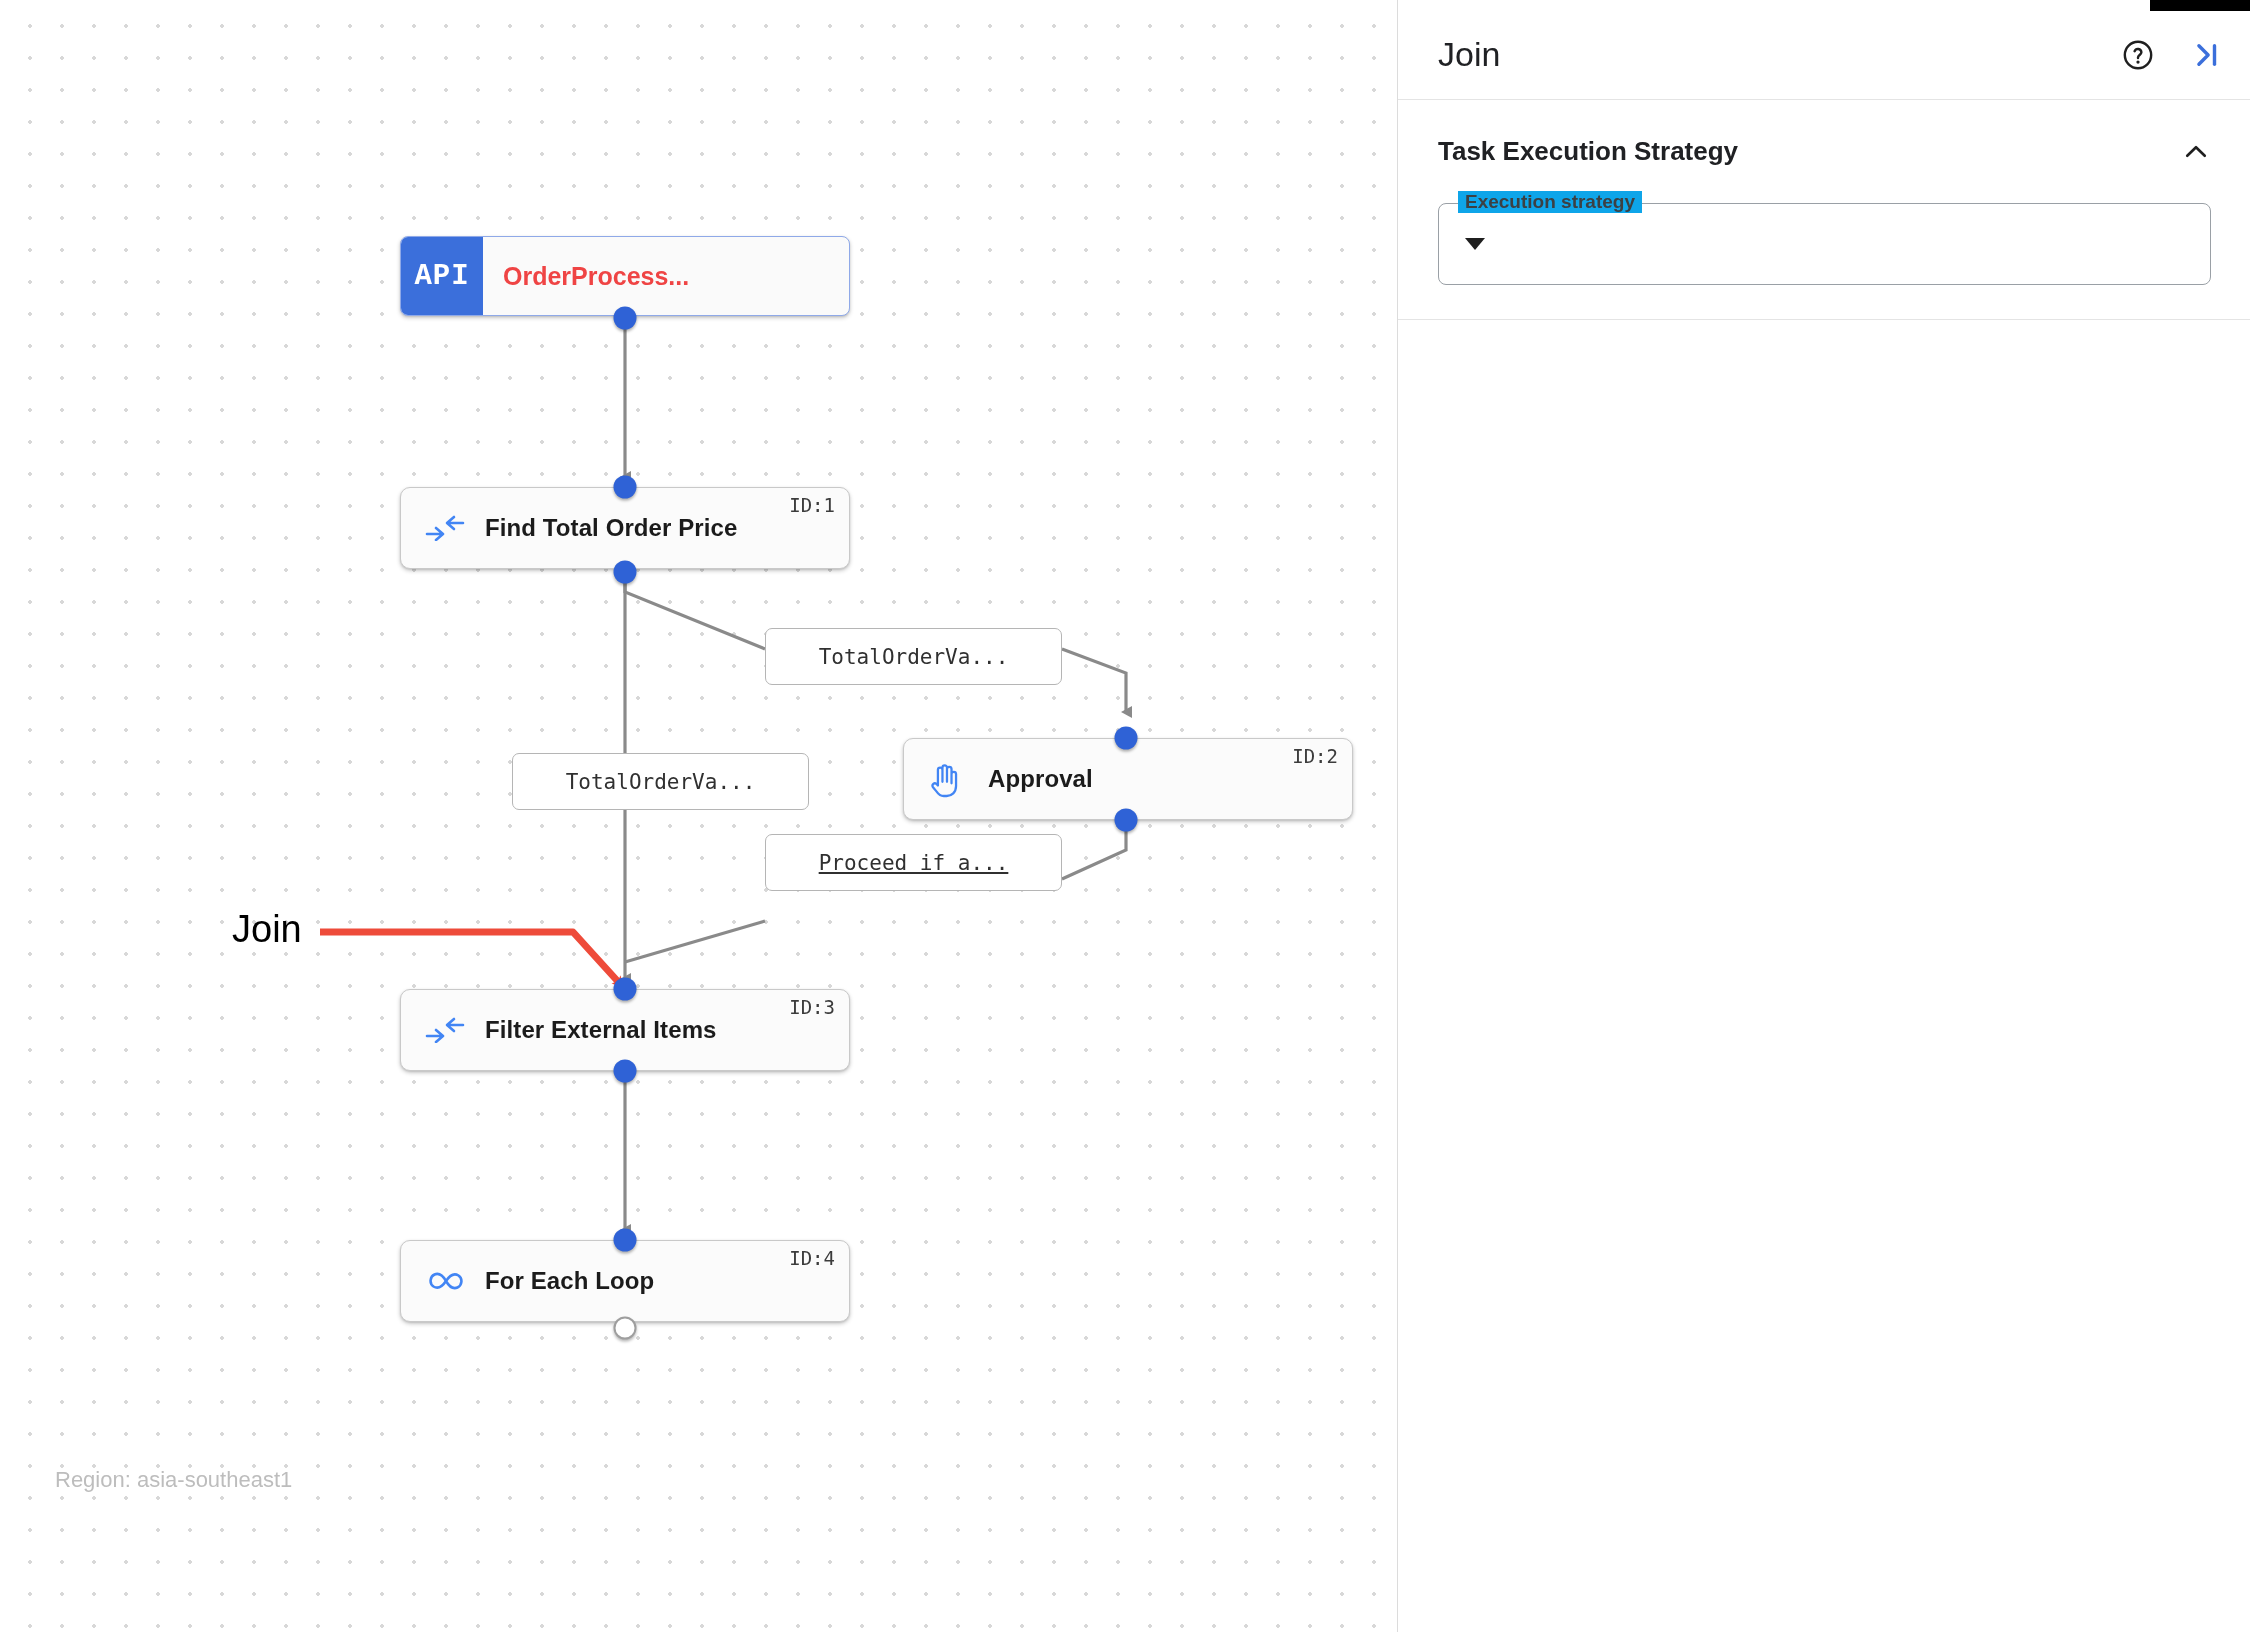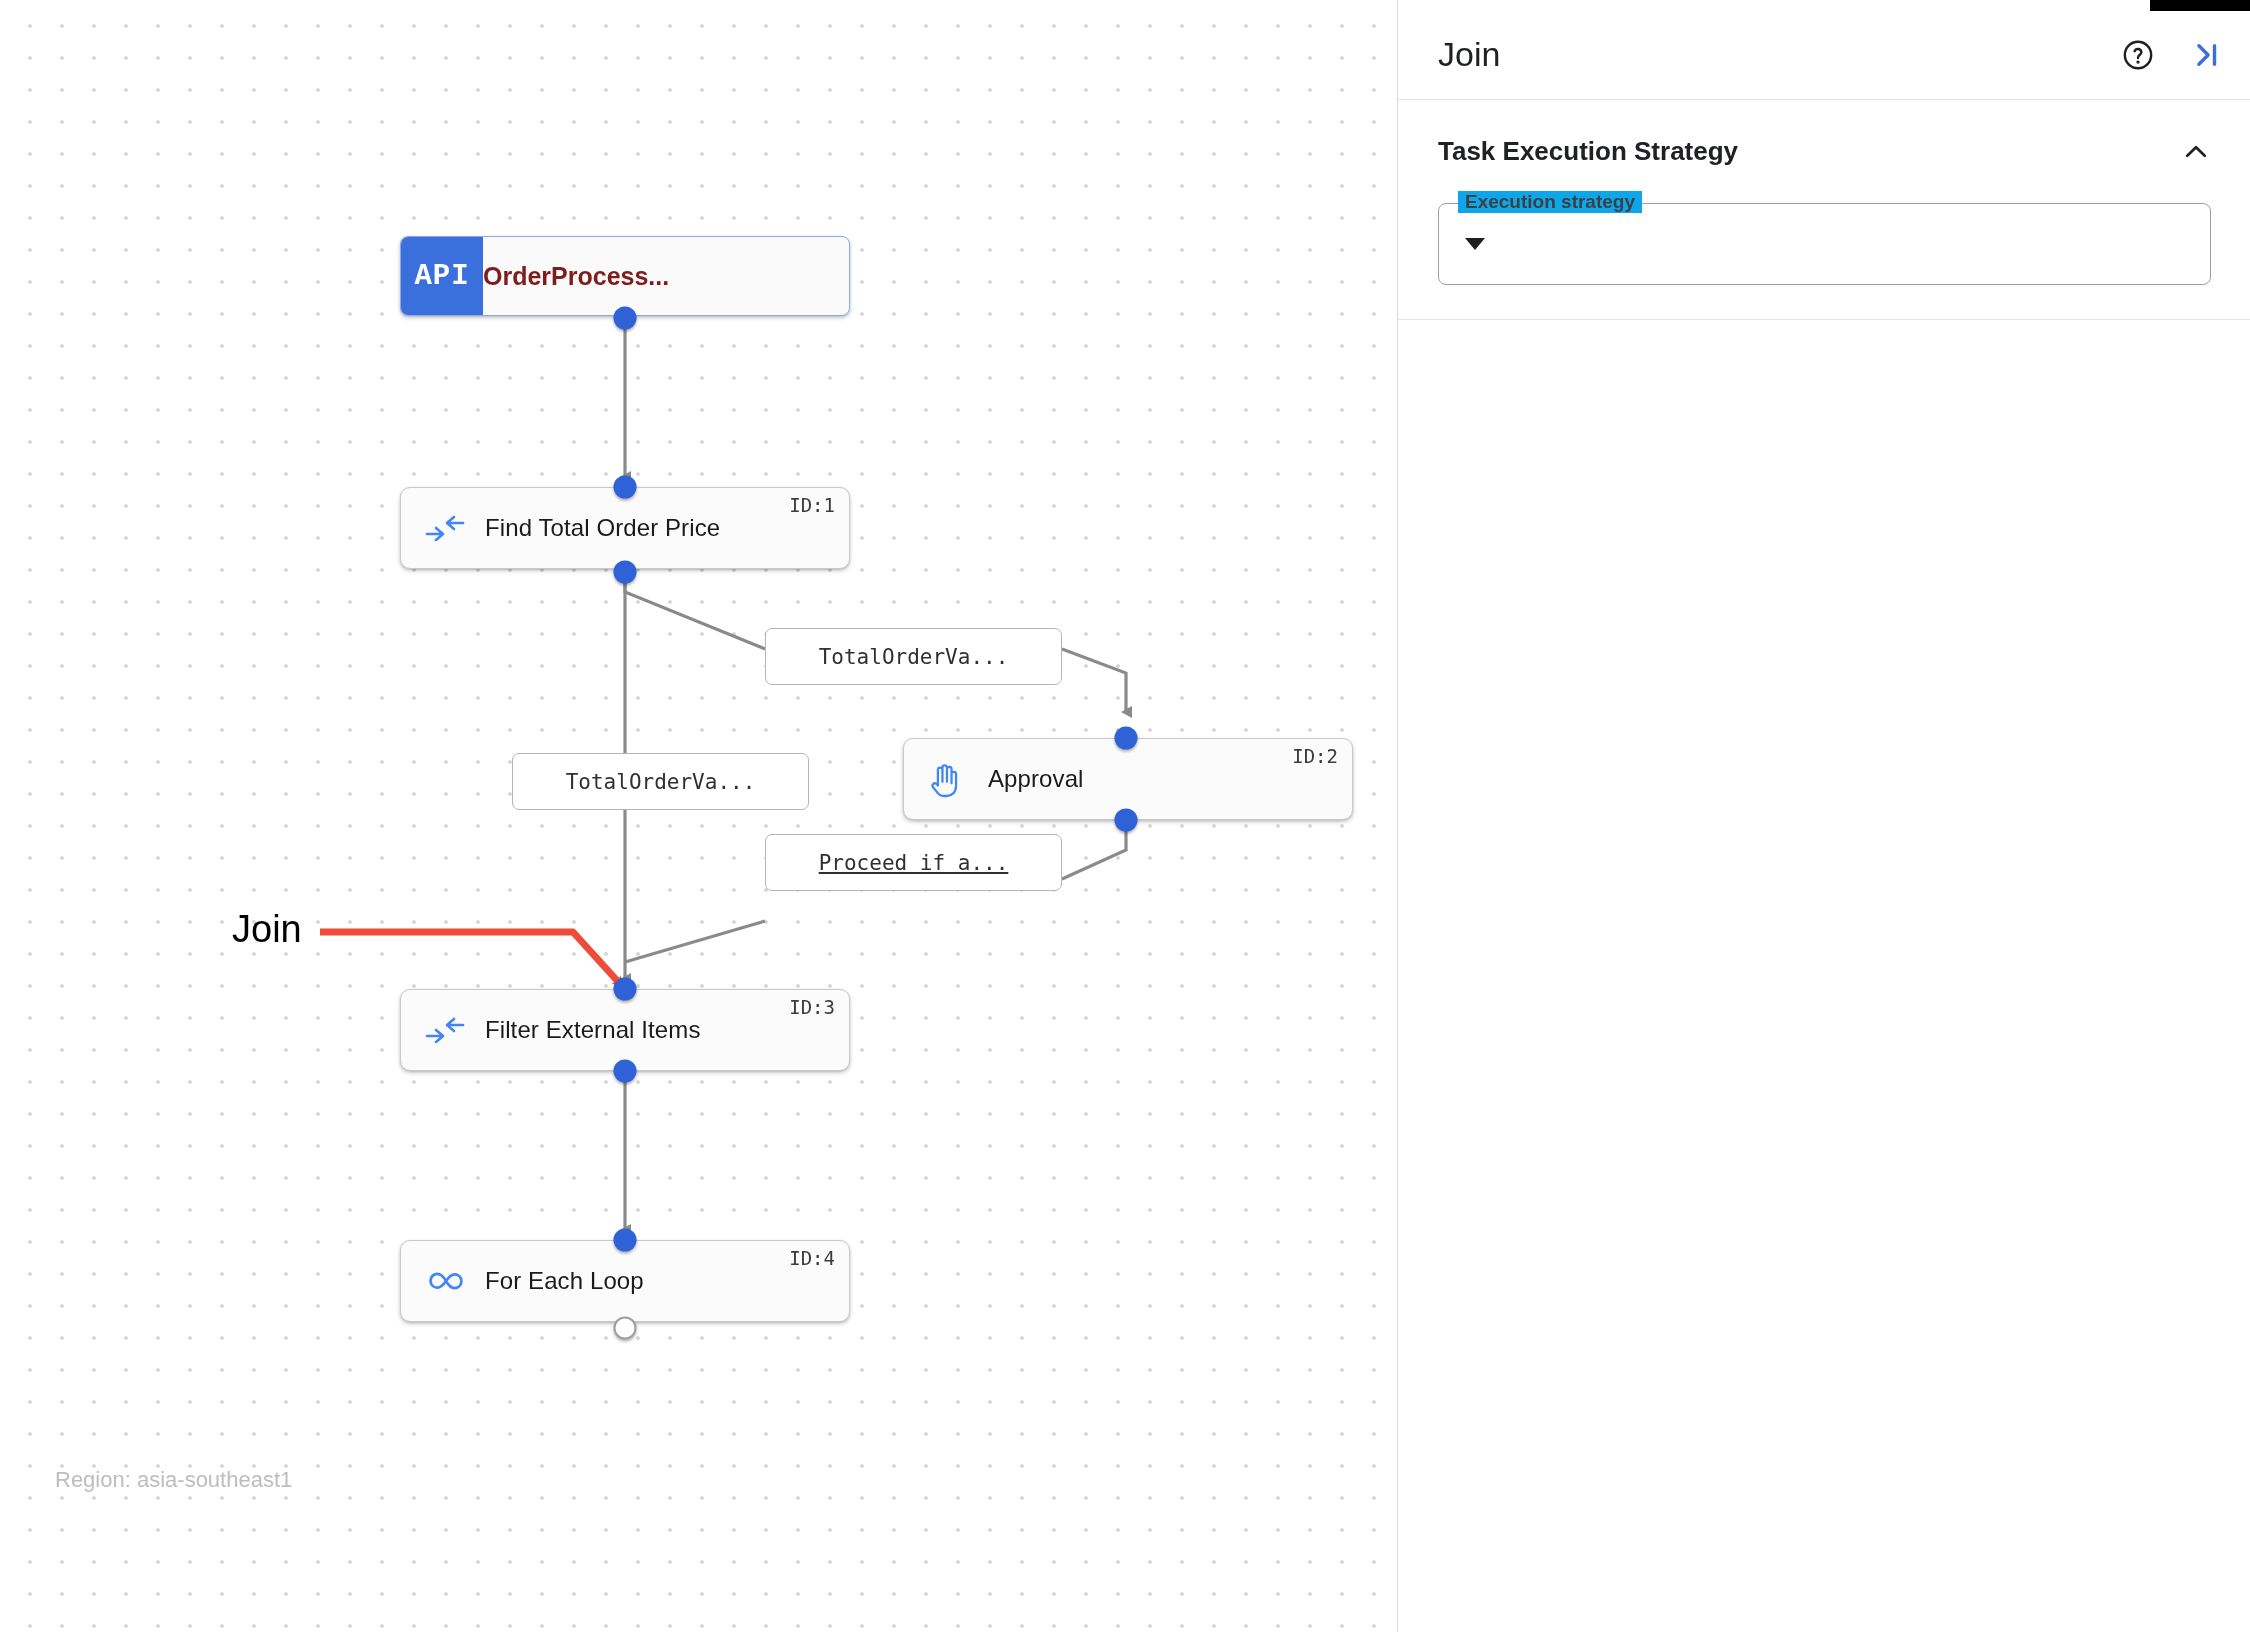--- a/index.html
+++ b/index.html
@@ -71,42 +71,43 @@
     align-items: center;
     justify-content: center;
     font-family: Liberation Mono, monospace;
     font-size: 29px;
     font-weight: 700;
     letter-spacing: 1px;
     flex: 0 0 auto;
   }
   .api-title {
     flex: 1;
+    padding-left: 20px;
     font-size: 25px;
     font-weight: 600;
-    color: #7f1d1d;
+    color: #ef4444;
   }
 
   .node-task {
     left: 400px;
     width: 450px;
     height: 82px;
     padding-left: 24px;
   }
   .node-task .icon {
     width: 52px;
     flex: 0 0 auto;
     display: flex;
     align-items: center;
     justify-content: flex-start;
     color: #4285f4;
   }
   .node-task .task-label {
     font-size: 24px;
-    font-weight: 400;
+    font-weight: 700;
     color: #1b1b1b;
     letter-spacing: 0.1px;
     margin-left: 8px;
   }
   .node-id {
     position: absolute;
     top: 6px;
     right: 14px;
     font-family: "DejaVu Sans Mono", monospace;
     font-size: 19px;

